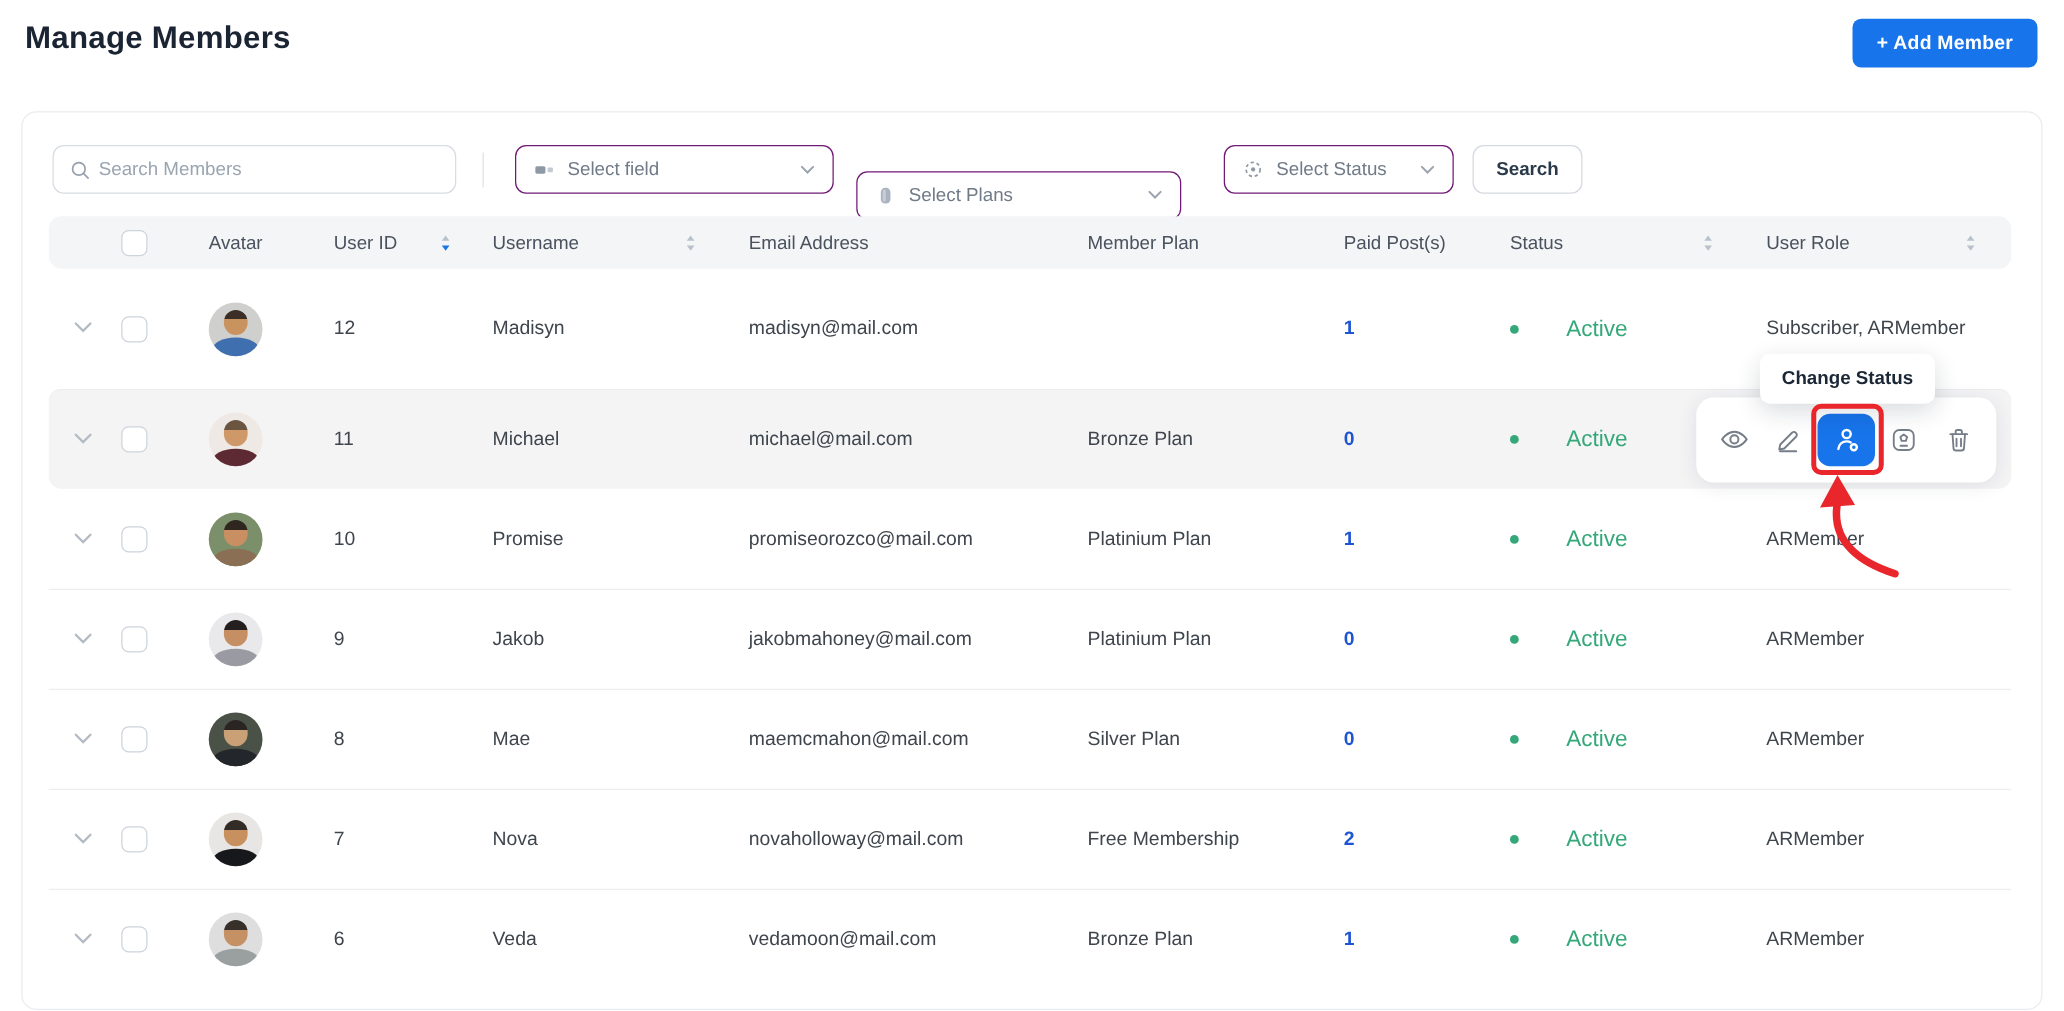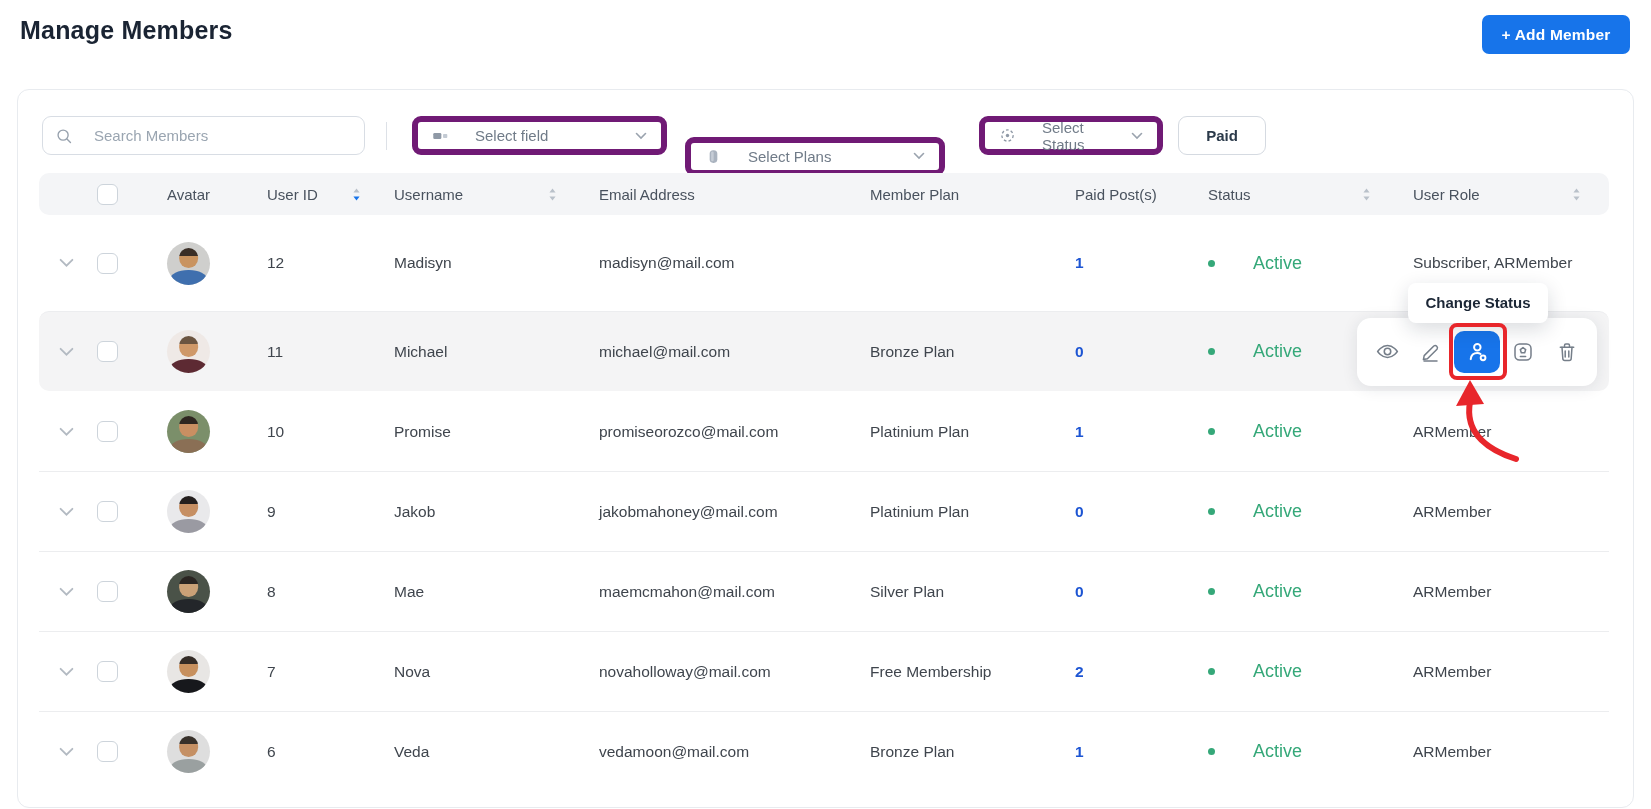--- a/index.html
+++ b/index.html
@@ -23,30 +23,30 @@
   
   .card {
     position:absolute; left:17px; top:89px; width:1617px; height:719px;
     background:#fff; border:1px solid #e8ebef; border-radius:12px;
     padding:0 24px 0 21px; overflow:hidden;
   }
   
   .filter-row { margin-top:26px; height:39px; display:flex; align-items:center; }
   .search-box {
     width:323px; height:39px; margin-left:3px; border:1px solid #d8dde4; border-radius:9px;
-    display:flex; align-items:center; padding:0 12px; gap:21px; background:#fff;
+    display:flex; align-items:center; padding:0 12px; gap:6px; background:#fff;
   }
   .search-box input {
     border:none; outline:none; flex:1; font-family:inherit; font-size:15px; color:#3f454d; background:transparent;
   }
   .search-box input::placeholder { color:#9aa5b1; }
   .v-divider { width:1px; height:28px; background:#dde1e7; margin:0 16px 0 21px; }
   .select-box {
-    height:39px; border:6px solid #701a75; border-radius:9px; background:#fff;
-    display:flex; align-items:center; padding:0 14px; gap:26px; cursor:pointer;
+    height:39px; border:1px solid #701a75; border-radius:9px; background:#fff;
+    display:flex; align-items:center; padding:0 14px; gap:10px; cursor:pointer;
   }
   .select-box .sel-label { flex:1; font-size:15px; color:#707b88; }
   .sel-field  { width:255px; margin-left:9px; }
   .sel-plans  { width:260px; margin-left:18px;margin-top:41px; }
   .sel-status { width:184px; margin-left:34px; }
   .apply-btn {
     margin-left:15px; width:88px; height:39px; background:#fff;
     border:1px solid #d5dae1; border-radius:9px; cursor:pointer;
     font-family:inherit; font-size:15px; font-weight:600; color:#2b3a4a;
   }
@@ -178,21 +178,21 @@
           </svg>
       </span>
       <span class="sel-label">Select Status</span>
       <span style="display:flex">
         <svg width="12" height="8" viewBox="0 0 12 8" fill="none" stroke="#9aa3ae" stroke-width="1.6" stroke-linecap="round">
             <path d="M1.5 1.5L6 6l4.5-4.5"></path>
           </svg>
       </span>
     </div>
 
-    <button class="apply-btn">Paid</button>
+    <button class="apply-btn">Search</button>
   </div>
 
   <div class="trow thead" id="thead-row">
     <div class="cell c-chevron"></div>
     <div class="cell c-check">
         <span class="checkbox"></span>
       </div>
 
   <div class="cell hcell c-avatar">
         <span>Avatar</span>

